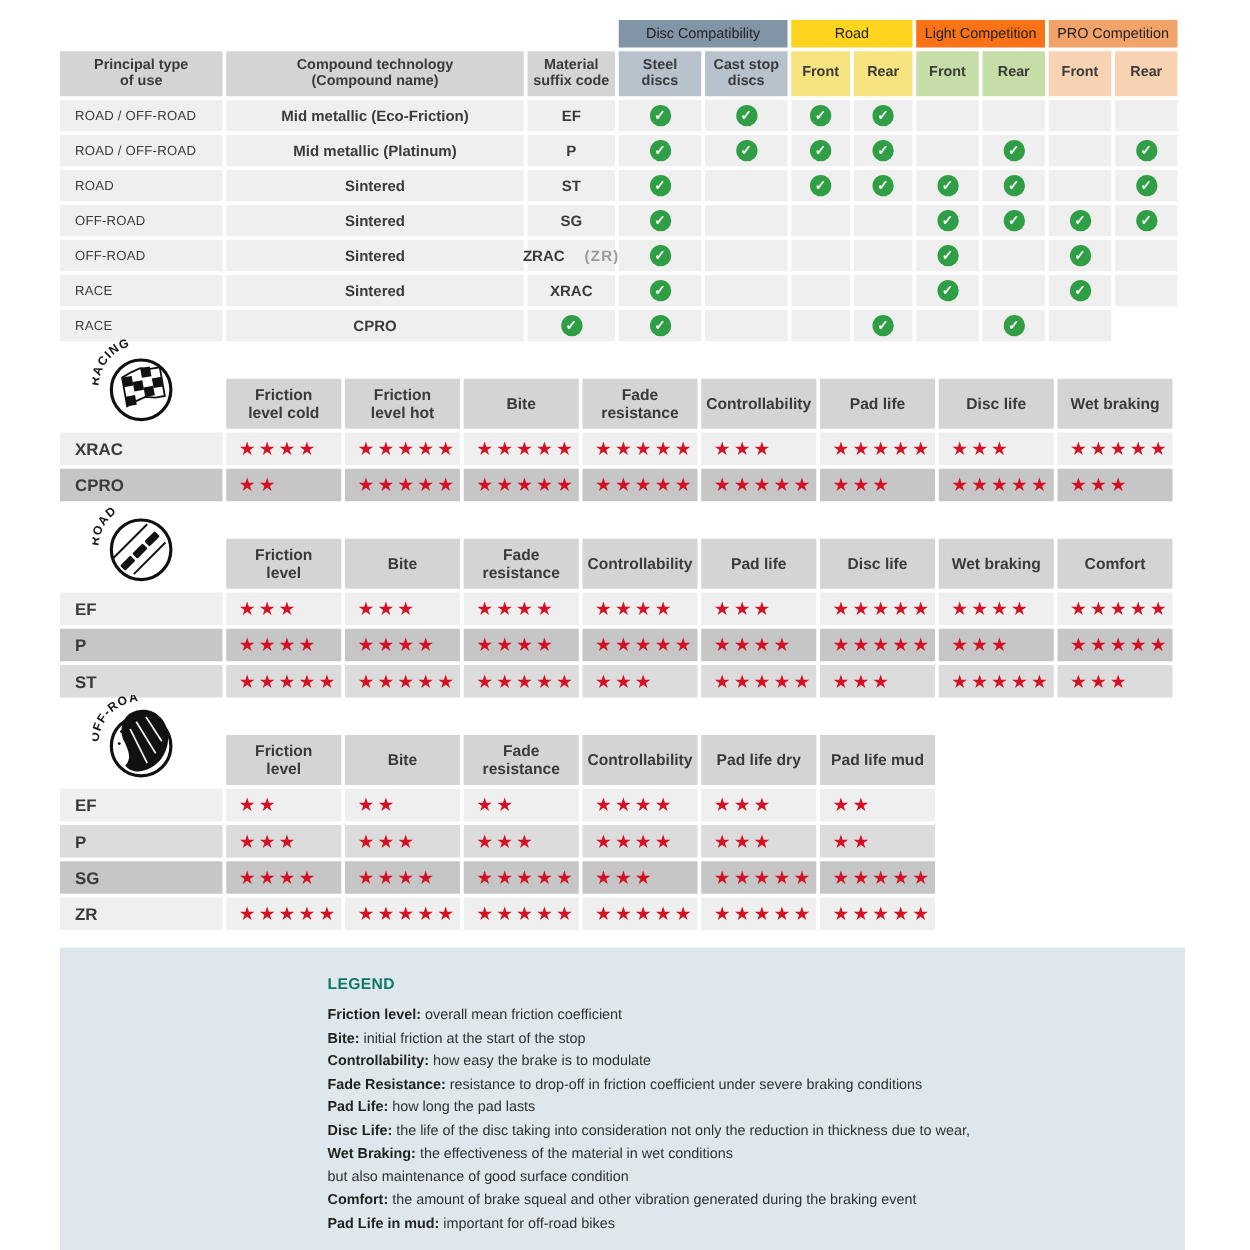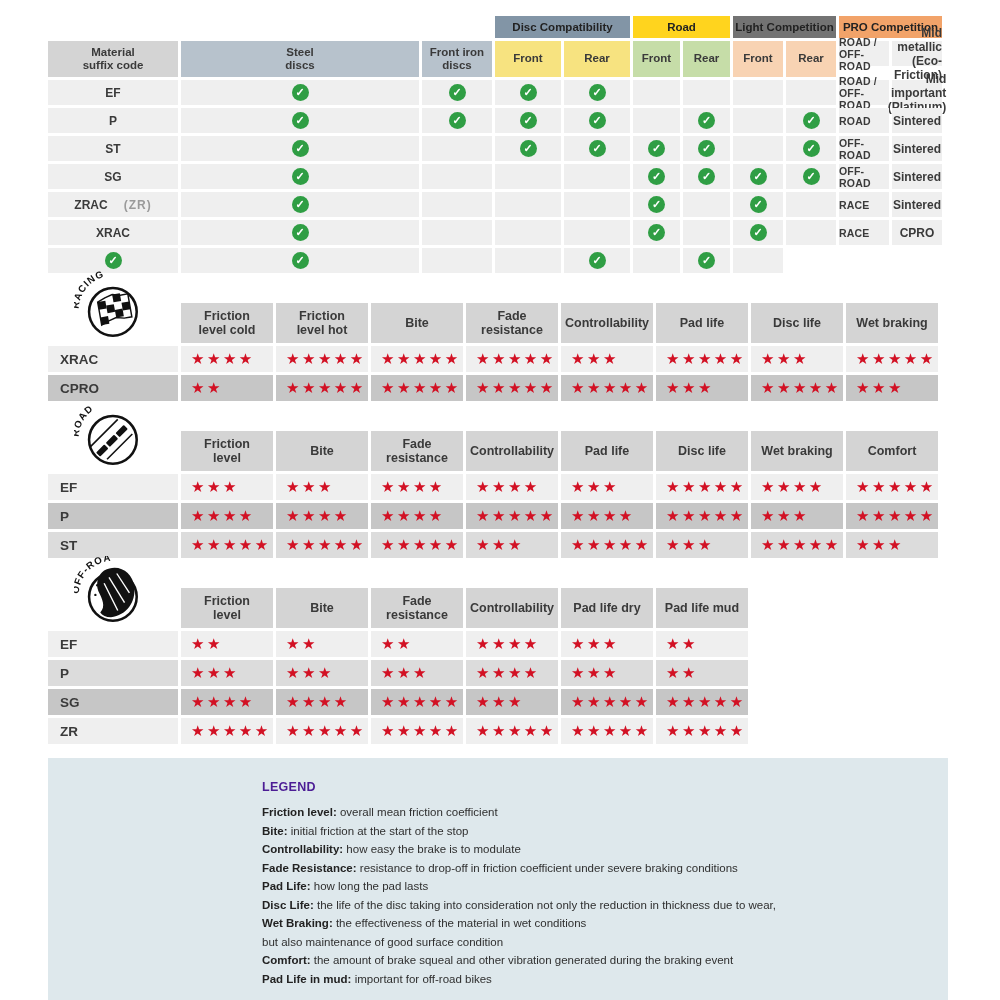--- a/index.html
+++ b/index.html
@@ -11,38 +11,38 @@
   }
 
   
   .compat-grid {
     display:grid; gap:3px; width:894px;
     grid-template-columns:130px 238px 70px 66px 66px 47px 47px 50px 50px 50px 50px;
   }
   .c-spacer { background:transparent; }
   .c-group {
     height:22px; display:flex; align-items:center; justify-content:center;
-    font-weight:bold; font-size:11.5px; color:#222;
+    font-weight:normal; font-size:11.5px; color:#222;
   }
   .g-disc  { background:#8295a6; }
   .g-road  { background:#ffd41e; }
-  .g-light { background:#737373; }
+  .g-light { background:#f97316; }
   .g-pro   { background:#f2a369;text-align:right; }
   .c-head, .c-sub {
     height:36px; display:flex; align-items:center; justify-content:center;
     text-align:center; font-weight:bold; font-size:11.5px; line-height:1.15;
     white-space:pre-line;
   }
   .c-head  { background:#d4d4d4; }
   .s-disc  { background:#b7c2cc; }
   .s-road  { background:#f7e380; }
   .s-light { background:#c6dda8; }
   .s-pro   { background:#f8d3b3; }
   .c-cell, .c-check { background:#efefef; height:25px; display:flex; align-items:center; }
-  .c-use  { font-size:10.5px; font-weight:700; letter-spacing:.2px; }
+  .c-use  { padding-left:12px; font-size:10.5px; font-weight:400; letter-spacing:.2px; }
   .c-tech { justify-content:center; font-size:12px; font-weight:600;text-align:right; }
   .c-code { justify-content:center; font-size:12px; font-weight:bold; }
   .c-code .suffix { color:#9a9a9a; font-weight:600; margin-left:16px; letter-spacing:1px; }
   .c-check { justify-content:center; }
   .check {
     width:17px; height:17px; border-radius:50%; background:#2f9e44; color:#fff;
     font-size:11px; font-weight:bold; display:flex; align-items:center; justify-content:center;
   }
 
   
@@ -64,40 +64,44 @@
   }
   .shade-light { background:#efefef; }
   .shade-mid   { background:#dcdcdc; }
   .shade-dark  { background:#c6c6c6; }
 
   
   .legend {
     margin-top:14px; width:900px; box-sizing:border-box;
     background:#dee8ec; padding:22px 40px 24px 214px;
   }
-  .legend-title { color:#4c1d95; font-weight:bold; font-size:12.5px; margin-bottom:9px; letter-spacing:.3px; }
+  .legend-title { color:#0f766e; font-weight:bold; font-size:12.5px; margin-bottom:9px; letter-spacing:.3px; }
   .lg-line { font-size:11.5px; line-height:18.5px; color:#2f2f2f; }
   .lg-line b { font-weight:bold; color:#222; }
 </style>
 </head>
 <body>
 
 <div class="page">
   <section>
     <div class="compat-grid">
         <div class="c-spacer" style="grid-column: 1 / span 3;"></div>
         <div class="c-group g-disc" style="grid-column: span 2;">Disc Compatibility</div>
         <div class="c-group g-road" style="grid-column: span 2;">Road</div>
         <div class="c-group g-light" style="grid-column: span 2;">Light Competition</div>
         <div class="c-group g-pro" style="grid-column: span 2;">PRO Competition</div>
+        <div class="c-head">Principal type
+of use</div>
+        <div class="c-head">Compound technology
+(Compound name)</div>
         <div class="c-head">Material
 suffix code</div>
         <div class="c-sub s-disc">Steel
 discs</div>
-        <div class="c-sub s-disc">Front iron
+        <div class="c-sub s-disc">Cast stop
 discs</div>
         <div class="c-sub s-road">Front</div>
         <div class="c-sub s-road">Rear</div>
         <div class="c-sub s-light">Front</div>
         <div class="c-sub s-light">Rear</div>
         <div class="c-sub s-pro">Front</div>
         <div class="c-sub s-pro">Rear</div>
         <div class="c-cell c-use">ROAD / OFF-ROAD</div>
         <div class="c-cell c-tech">Mid metallic (Eco-Friction)</div>
         <div class="c-cell c-code">
@@ -113,21 +117,21 @@
           <span class="check">✓</span>
         </div>
         <div class="c-check">
           <span class="check">✓</span>
         </div>
         <div class="c-check"></div>
         <div class="c-check"></div>
         <div class="c-check"></div>
         <div class="c-check"></div>
         <div class="c-cell c-use">ROAD / OFF-ROAD</div>
-        <div class="c-cell c-tech">Mid important (Platinum)</div>
+        <div class="c-cell c-tech">Mid metallic (Platinum)</div>
         <div class="c-cell c-code">
           <span>P</span>
         </div>
         <div class="c-check">
           <span class="check">✓</span>
         </div>
         <div class="c-check">
           <span class="check">✓</span>
         </div>
         <div class="c-check">

